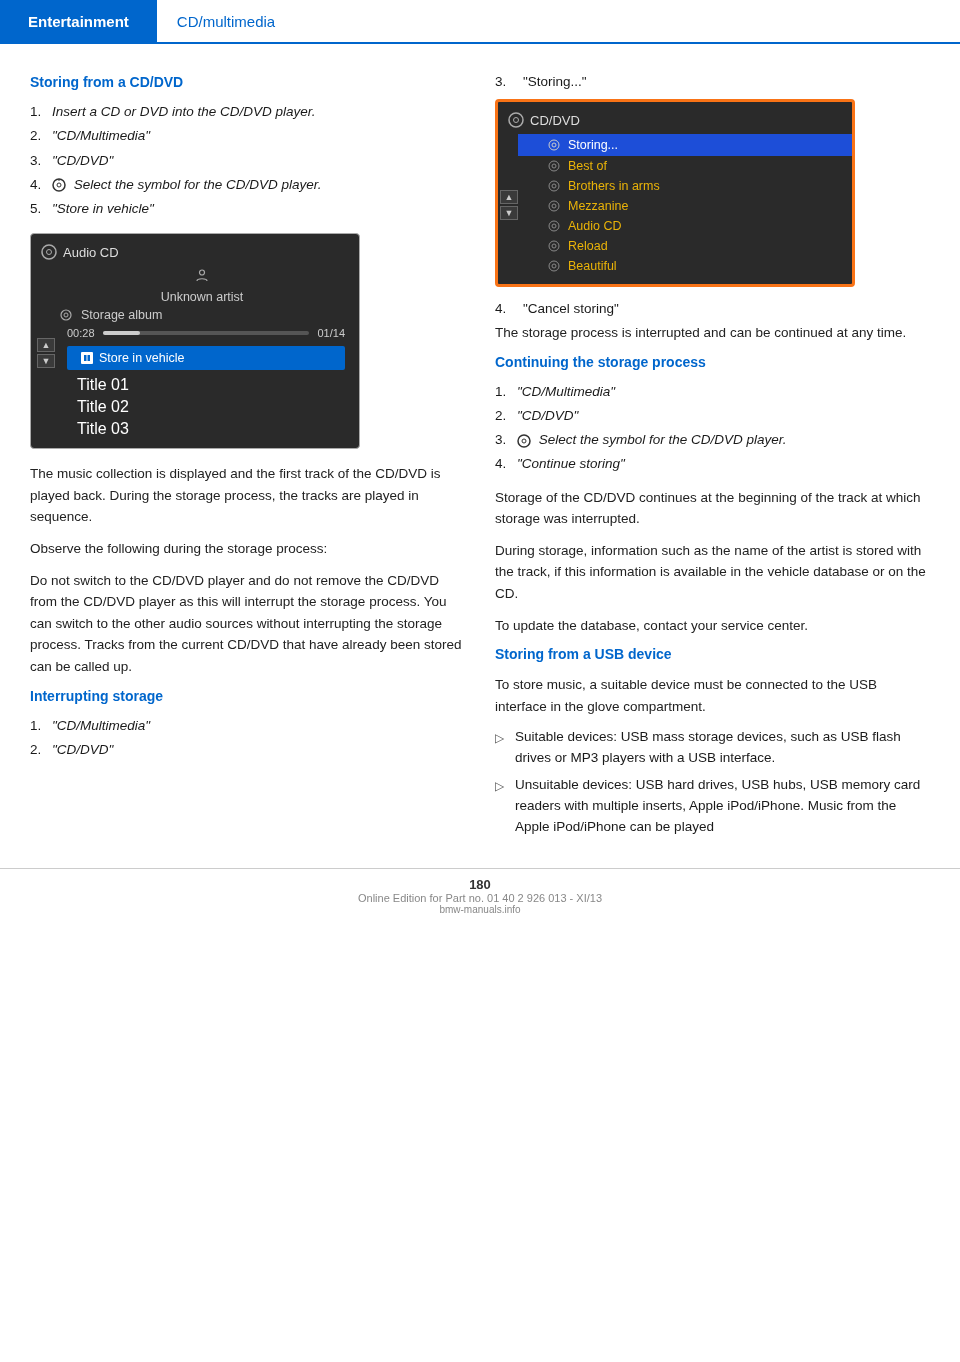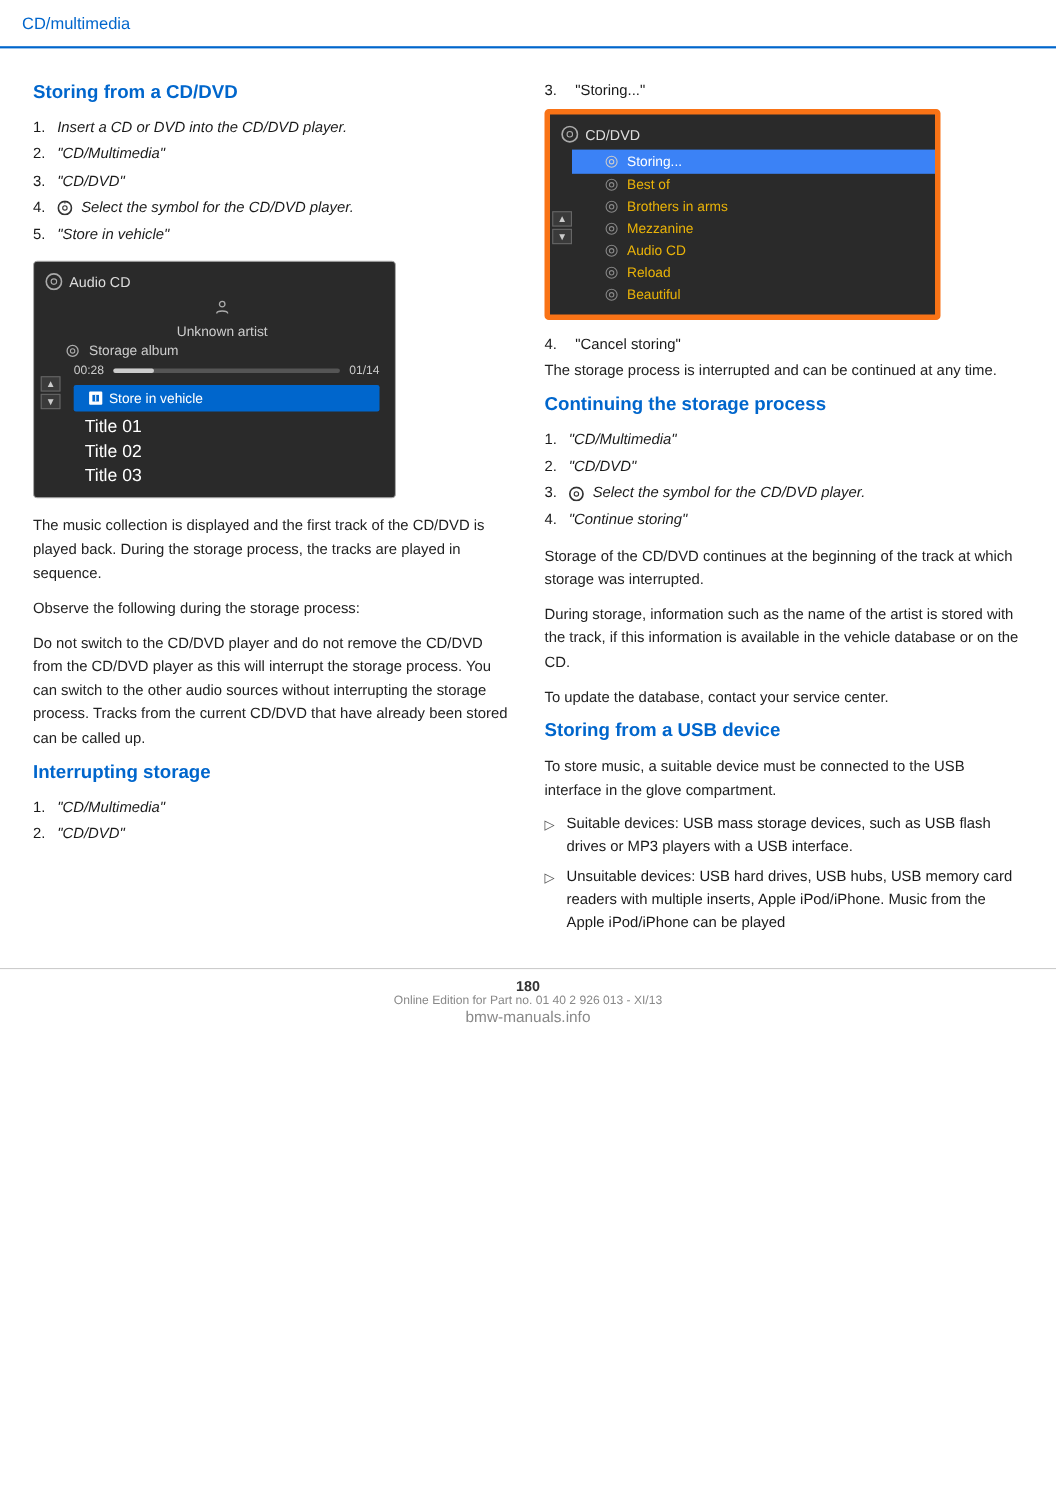--- a/index.html
+++ b/index.html
@@ -49,21 +49,21 @@
     }
 
     .right-col {
       flex: 1;
       max-width: 450px;
     }
 
     
     .section-heading {
       color: #0066cc;
-      font-size: 17px;
+      font-size: 14px;
       font-weight: bold;
       margin-bottom: 12px;
     }
 
     
     .num-list {
       list-style: none;
       margin-bottom: 12px;
     }
     .num-list li {
@@ -156,39 +156,39 @@
     }
 
     .track-item {
       padding: 2px 14px 2px 24px;
       color: #ffffff;
       font-size: 16px;
     }
 
     
     .screen-mockup-right {
-      border: 5px solid #f97316;
+      border: 3px solid #f97316;
       border-radius: 4px;
       background: #2a2a2a;
       margin: 10px 16px 14px 0;
       padding: 8px 0;
       width: 360px;
     }
 
     .right-screen-row {
       padding: 3px 16px 3px 30px;
       color: #eab308;
       font-size: 12.5px;
       display: flex;
       align-items: center;
       gap: 8px;
     }
 
     .right-screen-row.highlighted {
-      background: #3b82f6;
+      background: #1d4ed8;
       color: #fff;
       padding: 4px 16px 4px 30px;
     }
 
     
     .para {
       font-size: 13.5px;
       line-height: 1.6;
       margin-bottom: 10px;
       color: #222;
@@ -258,20 +258,21 @@
       align-items: center;
       justify-content: center;
       color: #ccc;
       font-size: 9px;
     }
   </style>
 </head>
 <body>
 
 <div class="header">
+  <div class="header-entertainment">Entertainment</div>
   <div class="header-cd">CD/multimedia</div>
 </div>
 
 <div class="main">
 
   <div class="left-col">
 
     <div class="section-heading">Storing from a CD/DVD</div>
 
     <ul class="num-list">
@@ -503,14 +504,14 @@
         <span>Unsuitable devices: USB hard drives, USB hubs, USB memory card readers with multiple inserts, Apple iPod/iPhone. Music from the Apple iPod/iPhone can be played</span>
       </li>
     </ul>
 
   </div>
 </div>
 
 <div class="footer">
   <span class="page-num">180</span>
   <span class="footer-text">Online Edition for Part no. 01 40 2 926 013 - XI/13</span>
-  <span style="font-size:14px;color:#888;">bmw-manuals.info</span>
+  <span style="font-size:10px;color:#888;">bmw-manuals.info</span>
 </div>
 
 </body></html>

